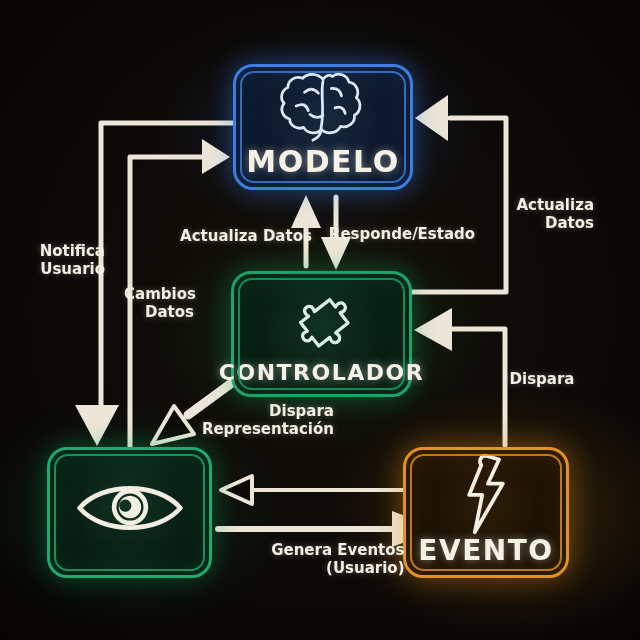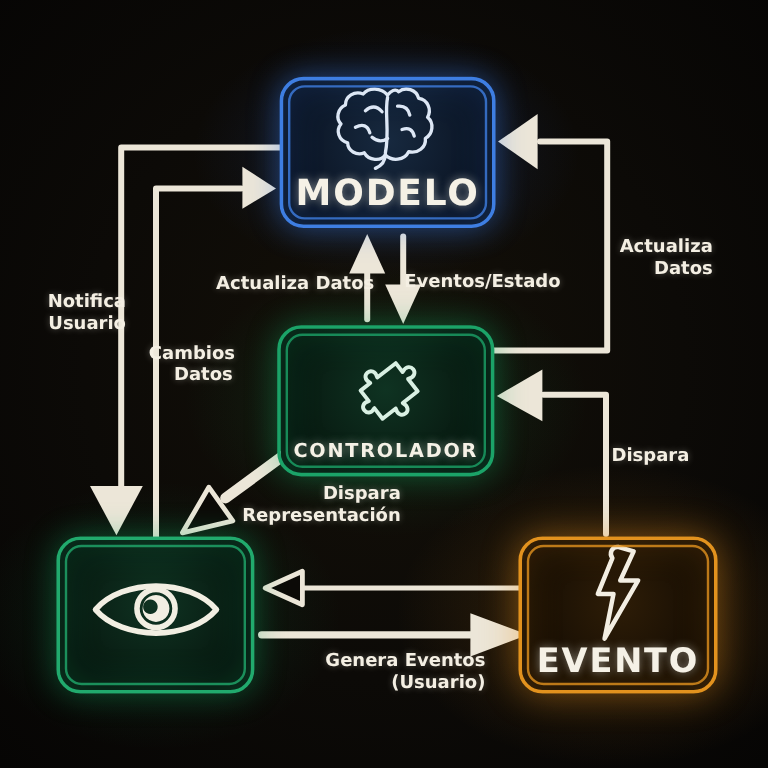--- a/index.html
+++ b/index.html
@@ -31,25 +31,25 @@
   }
   .node-modelo{left:233px;top:64px;width:180px;height:126px;
     background:radial-gradient(circle at 50% 42%, #17293f 0%, #0a1322 75%);
     box-shadow:0 0 26px rgba(59,130,246,.45), inset 0 0 34px rgba(59,130,246,.22);}
   .node-controlador{left:231px;top:271px;width:181px;height:126px;
     background:radial-gradient(circle at 50% 42%, #0f3322 0%, #07170f 75%);
     box-shadow:0 0 26px rgba(18,170,100,.40), inset 0 0 34px rgba(18,170,100,.22);}
   .node-vista{left:47px;top:447px;width:165px;height:131px;
     background:radial-gradient(circle at 50% 42%, #0f3322 0%, #07170f 75%);
     box-shadow:0 0 26px rgba(18,170,100,.40), inset 0 0 34px rgba(18,170,100,.22);}
-  .node-evento{left:432px;top:447px;width:166px;height:131px;
+  .node-evento{left:403px;top:447px;width:166px;height:131px;
     background:radial-gradient(circle at 50% 42%, #2e1d07 0%, #140c03 75%);
     box-shadow:0 0 30px rgba(232,146,30,.45), inset 0 0 34px rgba(232,146,30,.22);}
   .node-modelo .nlabel{font-size:30px;}
-  .node-controlador .nlabel{font-size:16px;}
+  .node-controlador .nlabel{font-size:22px;}
   .node-vista .nlabel,.node-evento .nlabel{font-size:28px;}
   
   .wires{position:absolute;left:0;top:0;pointer-events:none;}
   
   .elabel{
     position:absolute;transform:translate(-50%,-50%);
     color:#f4efe3;font-size:15px;font-weight:bold;line-height:1.2;
     text-align:right;text-shadow:0 0 6px rgba(255,255,245,.30);
   }
   .nowrap{white-space:nowrap;}
@@ -141,21 +141,21 @@
   <div class="node node-evento" style="--c: #e2921e;">
     <div class="icon">
       <svg width="58" height="84" viewBox="0 0 60 90" fill="none" stroke="#f3eee2" stroke-width="4" stroke-linecap="round" stroke-linejoin="round">
         <path d="M30 4 C24 4 22 10 25 14 L12 46 L26 46 L18 86 L48 34 L32 34 L44 8 Z"></path>
       </svg>
     </div>
     <div class="nlabel">EVENTO</div>
   </div>
 
   <div class="elabel el-act-center nowrap">Actualiza Datos</div>
-  <div class="elabel el-responde nowrap">Eventos/Estado</div>
+  <div class="elabel el-responde nowrap">Responde/Estado</div>
   <div class="elabel el-notifica">Notifica Usuario</div>
   <div class="elabel el-solicita">Cambios Datos</div>
   <div class="elabel el-act-right">Actualiza Datos</div>
   <div class="elabel el-dispara nowrap">Dispara</div>
   <div class="elabel el-instruye">Dispara Representación</div>
   <div class="elabel el-genera">Genera Eventos (Usuario)</div>
 
 </div>
 
 </body></html>

